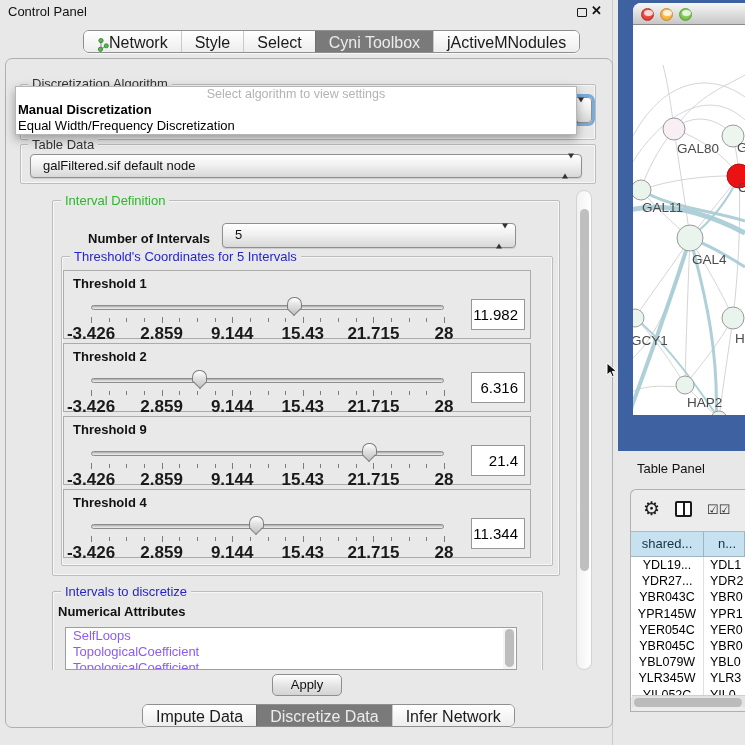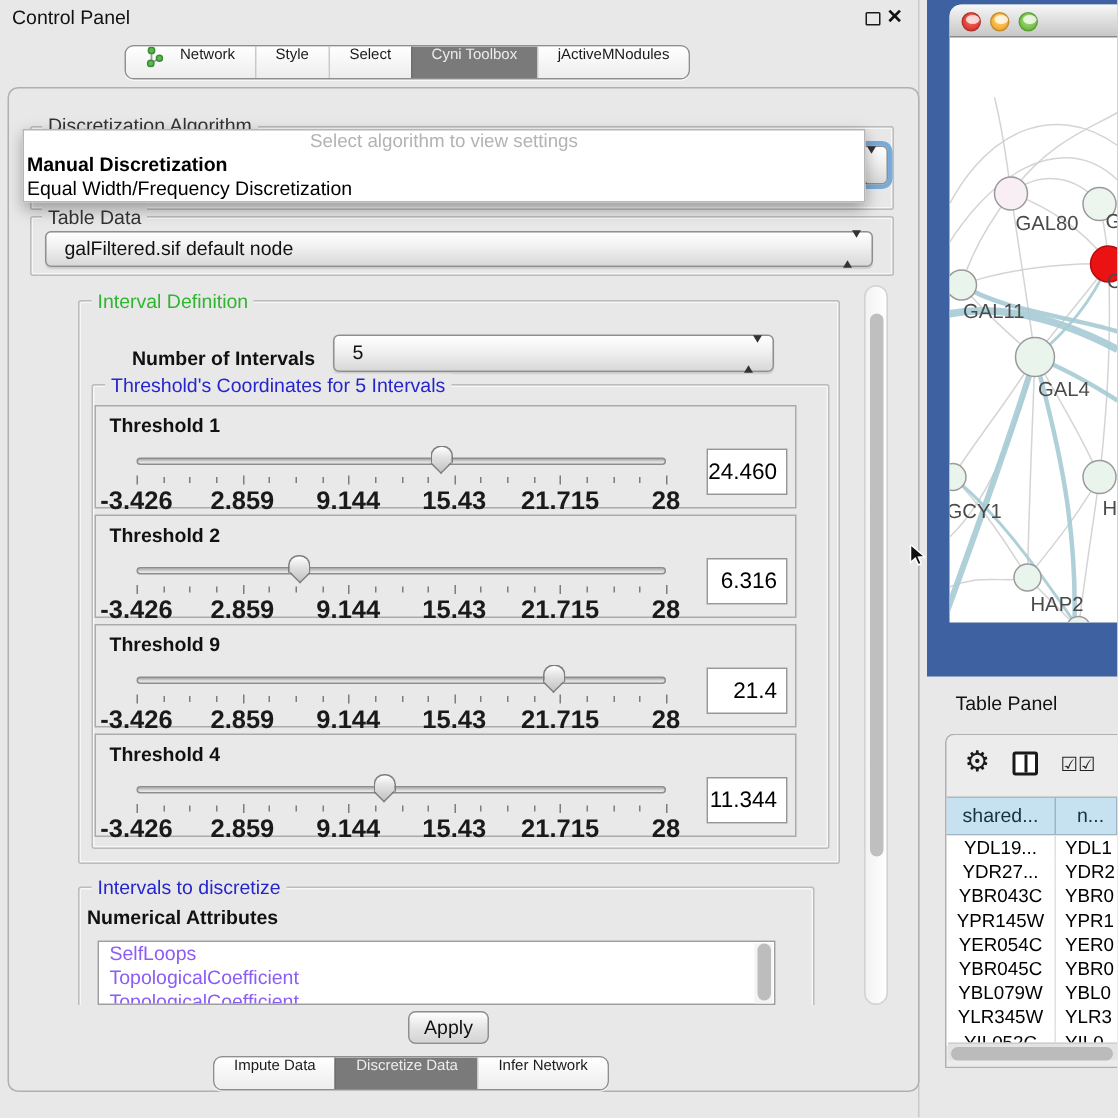--- a/index.html
+++ b/index.html
@@ -7,21 +7,21 @@
   body { font-family:"Liberation Sans", sans-serif; background:#e8e8e8; position:relative; overflow:hidden; }
   .screen { position:absolute; left:0; top:0; width:745px; height:745px; background:#e8e8e8; }
 
   
   .cp-title { position:absolute; left:8px; top:4px; font-size:13px; color:#111; }
   .win-float { position:absolute; left:577px; top:8px; width:10px; height:9px; border:1.5px solid #1a1a1a; border-radius:1px; background:transparent; }
   .win-close { position:absolute; left:591px; top:3px; font-size:13px; font-weight:bold; color:#111; }
   .lp-edge { position:absolute; left:612px; top:0; width:1px; height:745px; background:#c9c9c9; }
 
   .segbar { position:absolute; display:flex; height:23px; background:#fff; border:1px solid #8f8f8f; border-radius:6px; overflow:hidden; box-shadow:0 1px 0 rgba(255,255,255,.7); }
-  .seg { display:flex; align-items:flex-start; gap:11px; padding:0 13px; font-size:10px; color:#1a1a1a; border-left:1px solid #c9c9c9; background:linear-gradient(#ffffff,#ededed); white-space:nowrap; }
+  .seg { display:flex; align-items:flex-end; gap:0; padding:0 13px; font-size:16px; color:#1a1a1a; border-left:1px solid #c9c9c9; background:linear-gradient(#ffffff,#ededed); white-space:nowrap; }
   .seg:first-child { border-left:none; }
   .seg.sel { background:#7a7a7a; color:#ececec; border-left-color:#6f6f6f; }
 
   .main-panel { position:absolute; left:5px; top:58px; width:608px; height:670px; border:1px solid #b0b0b0; border-radius:7px; background:#e8e8e8; }
 
   .group { position:absolute; border:1px solid #bcbcbc; border-radius:2px; box-shadow:inset 0 0 0 1px rgba(255,255,255,.65); }
   .gtitle { position:absolute; font-size:13px; background:#e8e8e8; padding:0 4px; white-space:nowrap; }
   .gtitle.green { color:#2fb52f; }
   .gtitle.blue { color:#2525cc; }
   .gtitle.dark { color:#333; }
@@ -195,21 +195,21 @@
             </div>
       <div class="tlabels">
               <span class="tl" style="left: 0%;">-3.426</span>
               <span class="tl" style="left: 20%;">2.859</span>
               <span class="tl" style="left: 40%;">9.144</span>
               <span class="tl" style="left: 60%;">15.43</span>
               <span class="tl" style="left: 80%;">21.715</span>
               <span class="tl" style="left: 100%;">28</span>
             </div>
     </div>
-    <div class="vbox">24.460</div>
+    <div class="vbox">11.982</div>
   </div>
 
   <div class="tpanel" style="top: 153px;">
     <span class="tname">Threshold 2</span>
     <div class="slider">
       <div class="track"></div>
       <div class="handle" style="left: 30.9998%;"></div>
       <div class="ticks">
               <div class="tick major" style="left: 0%;"></div>
               <div class="tick" style="left: 5%;"></div>
@@ -338,21 +338,21 @@
         <div class="ilist-scroll">
           <div class="thumb"></div>
         </div>
       </div>
   </div>
 
   <div class="vscroll">
     <div class="thumb"></div>
   </div>
 
-  <div class="btn" style="left:272px; top:674px; width:54px; height:22px; line-height:20px;">Apply</div>
+  <div class="btn" style="left:272px; top:674px; width:70px; height:22px; line-height:20px;">Apply</div>
 
   <div class="segbar" id="bottom-tabs" style="left:142px; top:704px;">
       <div class="seg">
         <span>Impute Data</span>
       </div>
       <div class="seg sel">
         <span>Discretize Data</span>
       </div>
       <div class="seg">
         <span>Infer Network</span>

